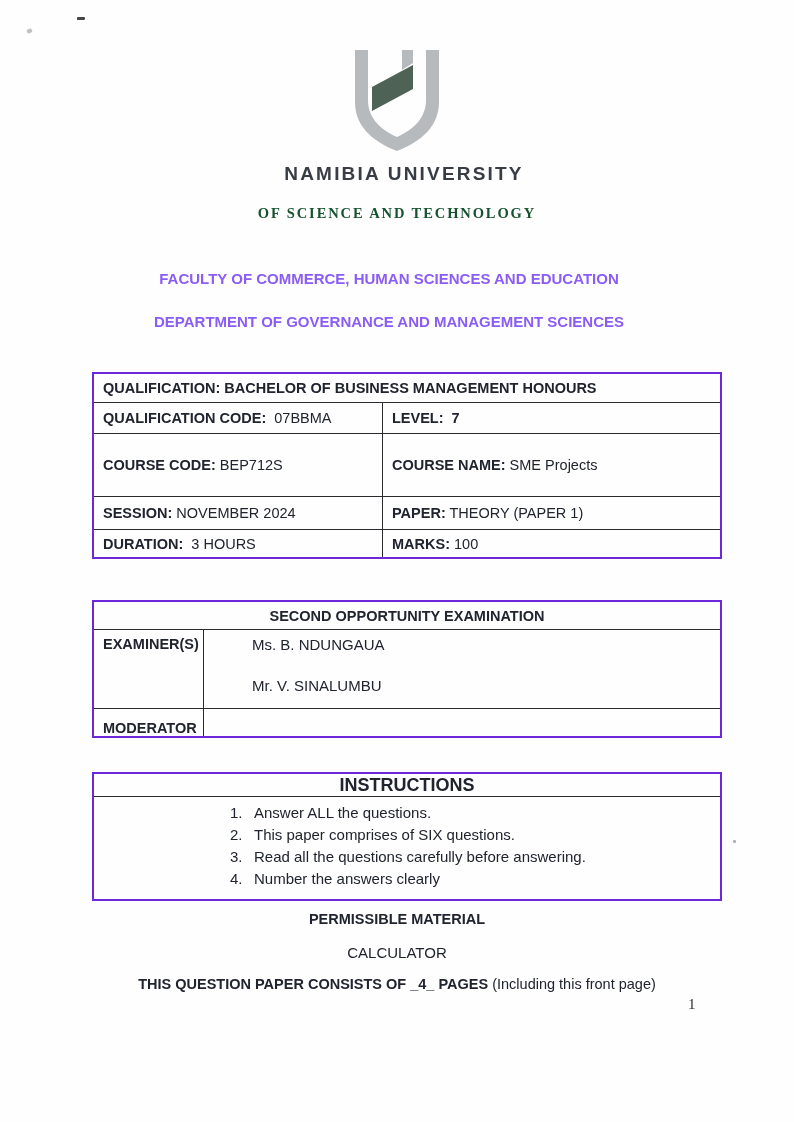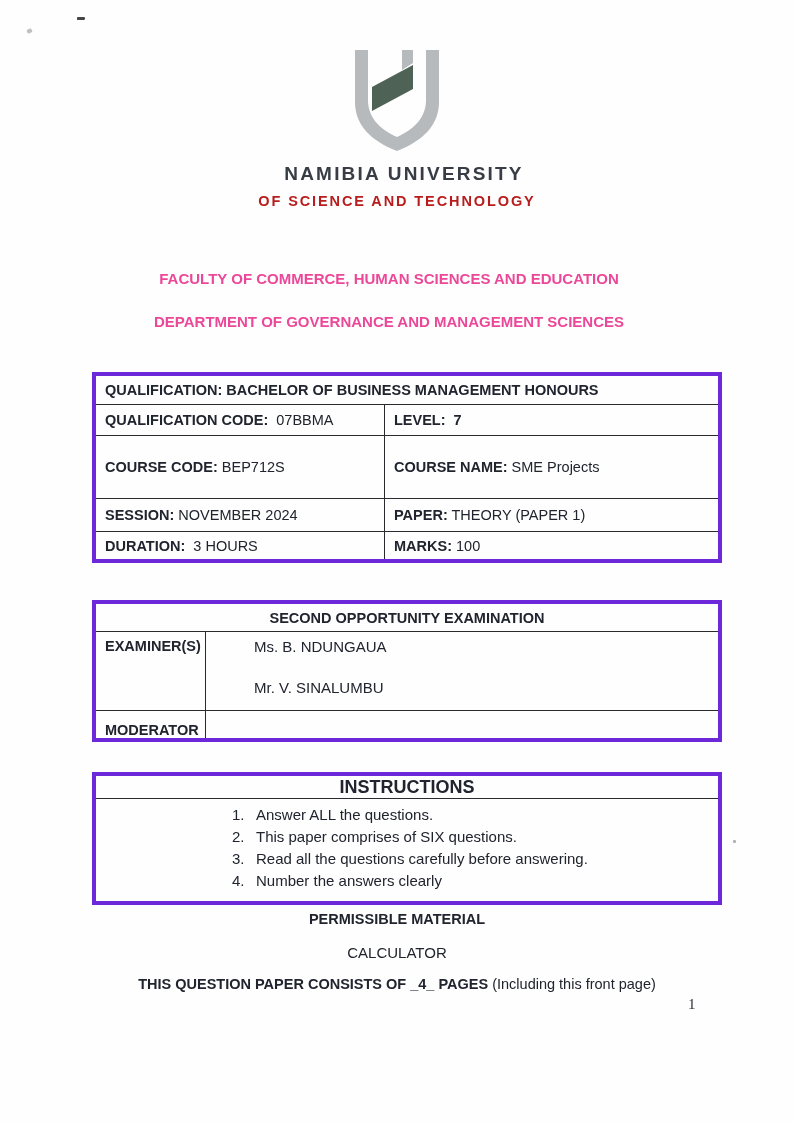--- a/index.html
+++ b/index.html
@@ -18,35 +18,35 @@
   .speck-3{left:733px;top:840px;width:3px;height:3px;background:#8d9196;opacity:.7;}
   
   .logo-block{position:absolute;left:0;right:0;top:48px;text-align:center;}
   .logo-svg{display:block;margin:0 auto;}
   .uni-name{
     margin-top:9px;
     font-size:19px;font-weight:700;letter-spacing:2.2px;
     color:#383c44;line-height:22px;padding-left:14px;
   }
   .uni-tagline{
-    margin-top:8px;
+    margin-top:20px;
     font-size:14.5px;font-weight:600;letter-spacing:1.9px;
-    color:#b91c1c;line-height:17px;
+    color:#14532d;line-height:17px;font-family:Liberation Serif, serif;
   }
   
   .center-heading{
     position:absolute;left:0;right:16px;text-align:center;
-    font-size:15px;font-weight:700;color:#ec4899;line-height:17px;
+    font-size:15px;font-weight:700;color:#8b5cf6;line-height:17px;
   }
   .faculty{top:270px;}
   .department{top:313px;}
   
   .doc-table{
     position:absolute;left:92px;width:630px;
-    border:4px solid #6d28d9;
+    border:2px solid #6d28d9;
     box-sizing:border-box;
     background:#fffefe;
   }
   .t-row{display:flex;border-top:1.5px solid #2a2a2e;box-sizing:border-box;}
   .t-row.first{border-top:none;}
   .cell{display:flex;align-items:center;box-sizing:border-box;padding:0 8px 0 9px;}
   .cell .lbl{font-weight:700;font-size:14.5px;white-space:pre;}
   .cell .val{font-weight:400;font-size:14.5px;white-space:pre;}
   .cell .val.bold{font-weight:700;}
   .div-r{border-right:1.5px solid #2a2a2e;}

